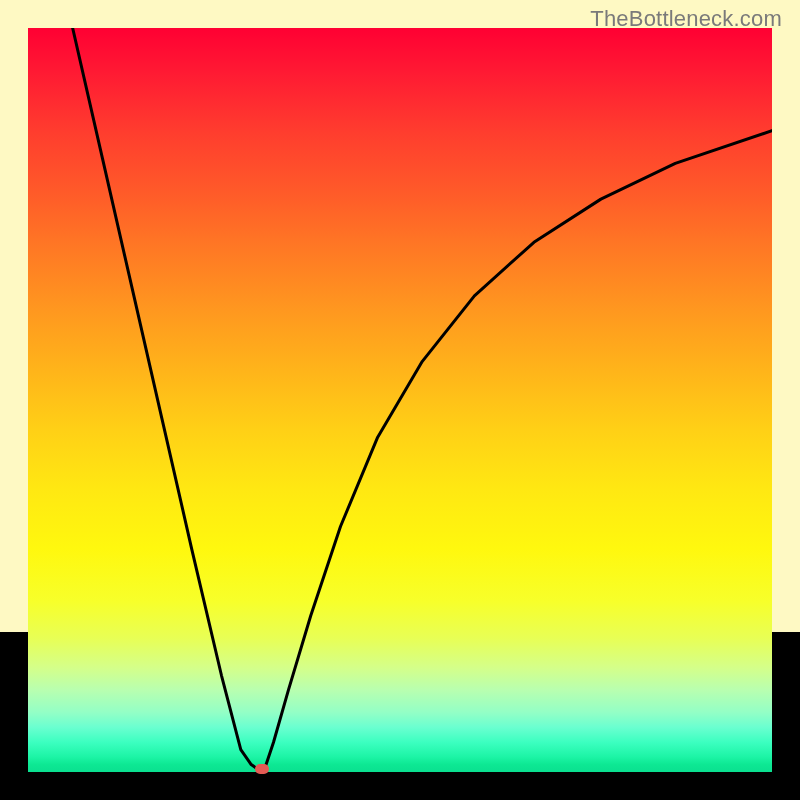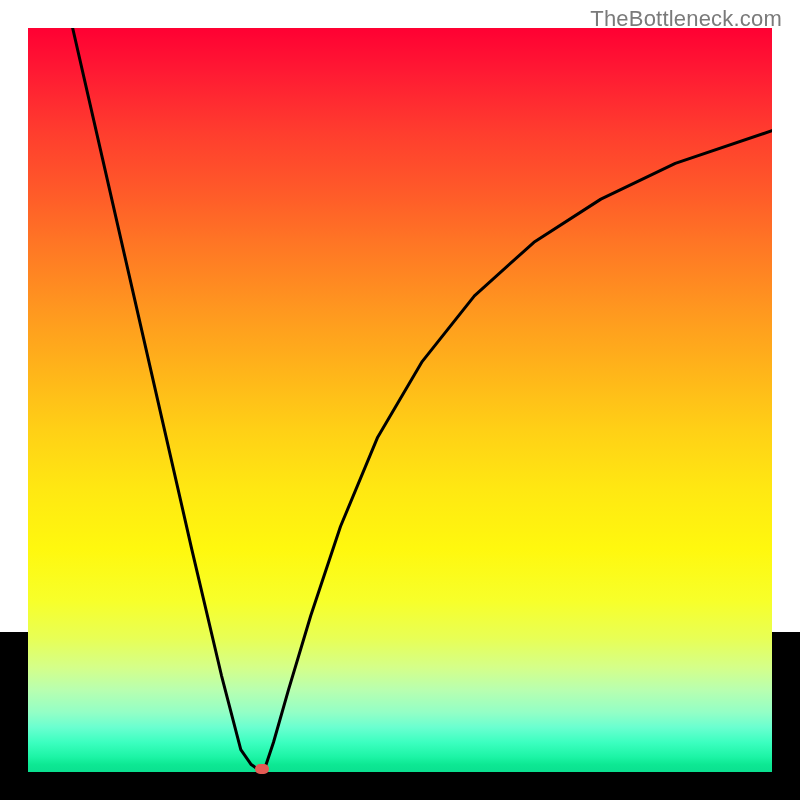--- a/index.html
+++ b/index.html
@@ -10,21 +10,21 @@
     background: #000;
     font-family: Arial, Helvetica, sans-serif;
     overflow: hidden;
   }
   .frame {
     position: absolute;
     left: 0;
     top: 0;
     width: 800px;
     height: 632px;
-    background: #ffffff;
+    background: #fef9c3;
   }
   .plot-area {
     position: absolute;
     left: 28px;
     top: 28px;
     width: 744px;
     height: 744px;
     
     background: linear-gradient(to bottom,
       #ff0033 0%,

